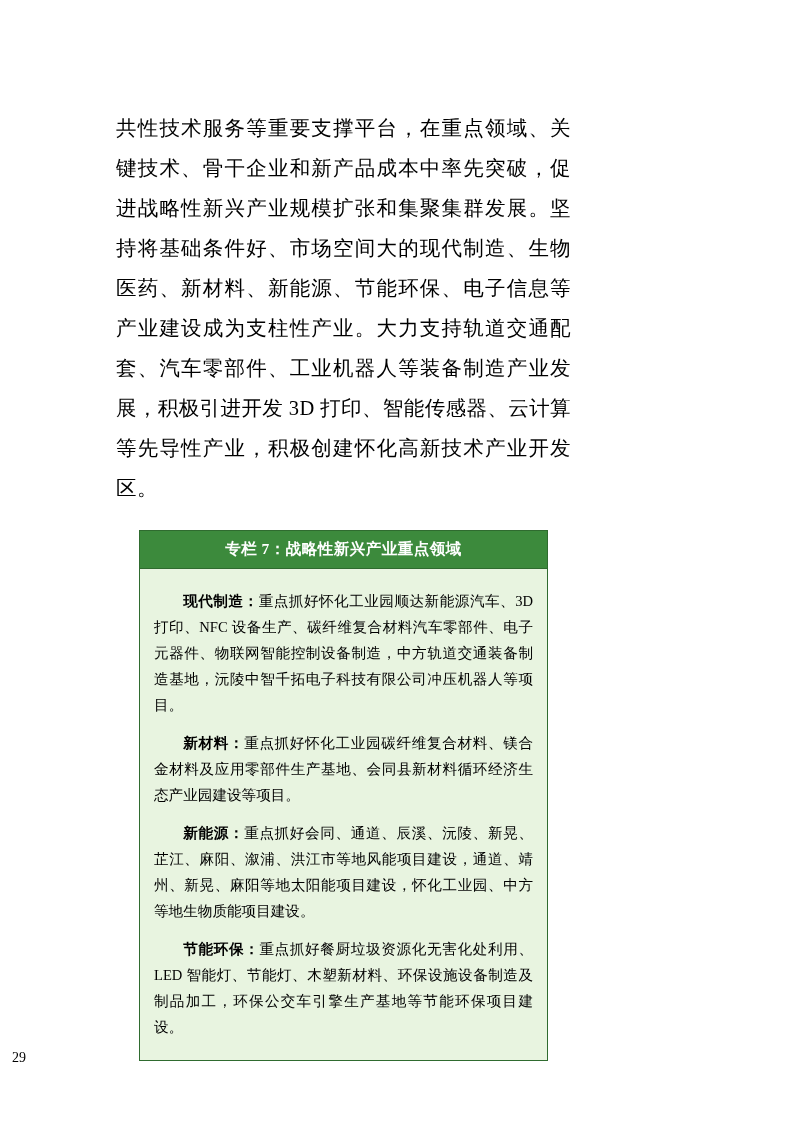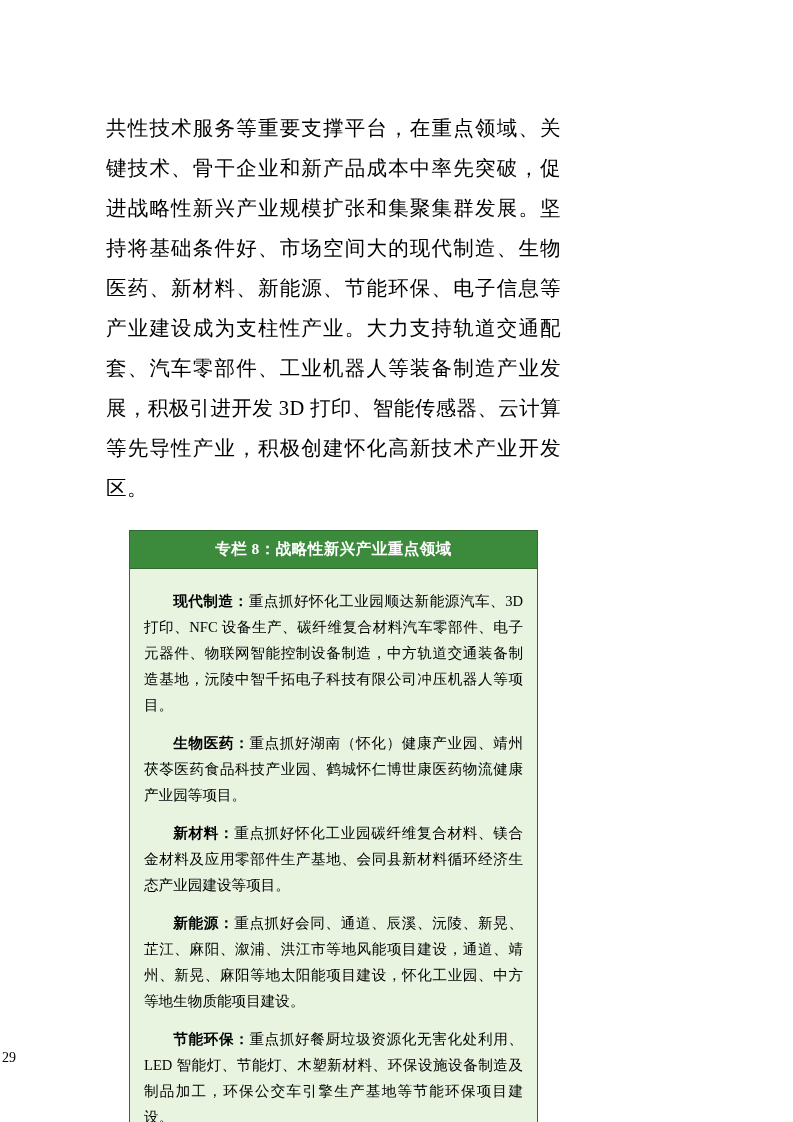--- a/index.html
+++ b/index.html
@@ -9,21 +9,21 @@
   }
   body {
     width: 793px;
     height: 1122px;
     font-family: "Liberation Serif", "DejaVu Serif", serif;
     color: #000000;
     position: relative;
   }
   .page {
     position: absolute;
-    left: 2px; top: 0;
+    left: 12px; top: 0;
     width: 659px;
     height: 1122px;
     box-sizing: border-box;
     padding: 108px 100px 40px 104px;
   }
   .body-text {
     font-size: 20.5px;
     line-height: 40px;
     text-align: justify;
     text-justify: inter-ideograph;
@@ -75,26 +75,25 @@
   }
 </style>
 </head>
 <body>
 
 <div class="page">
 
   <p class="body-text">共性技术服务等重要支撑平台，在重点领域、关键技术、骨干企业和新产品成本中率先突破，促进战略性新兴产业规模扩张和集聚集群发展。坚持将基础条件好、市场空间大的现代制造、生物医药、新材料、新能源、节能环保、电子信息等产业建设成为支柱性产业。大力支持轨道交通配套、汽车零部件、工业机器人等装备制造产业发展，积极引进开发 3D 打印、智能传感器、云计算等先导性产业，积极创建怀化高新技术产业开发区。</p>
 
   <div class="box">
-    <div class="box-header">专栏 8：战略性新兴产业重点领域</div>
+    <div class="box-header">专栏 7：战略性新兴产业重点领域</div>
     <div class="box-body">
 
       <p class="box-para"><b>现代制造：</b><span>重点抓好怀化工业园顺达新能源汽车、3D 打印、NFC 设备生产、碳纤维复合材料汽车零部件、电子元器件、物联网智能控制设备制造，中方轨道交通装备制造基地，沅陵中智千拓电子科技有限公司冲压机器人等项目。</span></p>
 
-      <p class="box-para"><b>生物医药：</b><span>重点抓好湖南（怀化）健康产业园、靖州茯苓医药食品科技产业园、鹤城怀仁博世康医药物流健康产业园等项目。</span></p>
 
       <p class="box-para"><b>新材料：</b><span>重点抓好怀化工业园碳纤维复合材料、镁合金材料及应用零部件生产基地、会同县新材料循环经济生态产业园建设等项目。</span></p>
 
       <p class="box-para"><b>新能源：</b><span>重点抓好会同、通道、辰溪、沅陵、新晃、芷江、麻阳、溆浦、洪江市等地风能项目建设，通道、靖州、新晃、麻阳等地太阳能项目建设，怀化工业园、中方等地生物质能项目建设。</span></p>
 
       <p class="box-para"><b>节能环保：</b><span>重点抓好餐厨垃圾资源化无害化处利用、LED 智能灯、节能灯、木塑新材料、环保设施设备制造及制品加工，环保公交车引擎生产基地等节能环保项目建设。</span></p>
 
     </div>
   </div>
 

